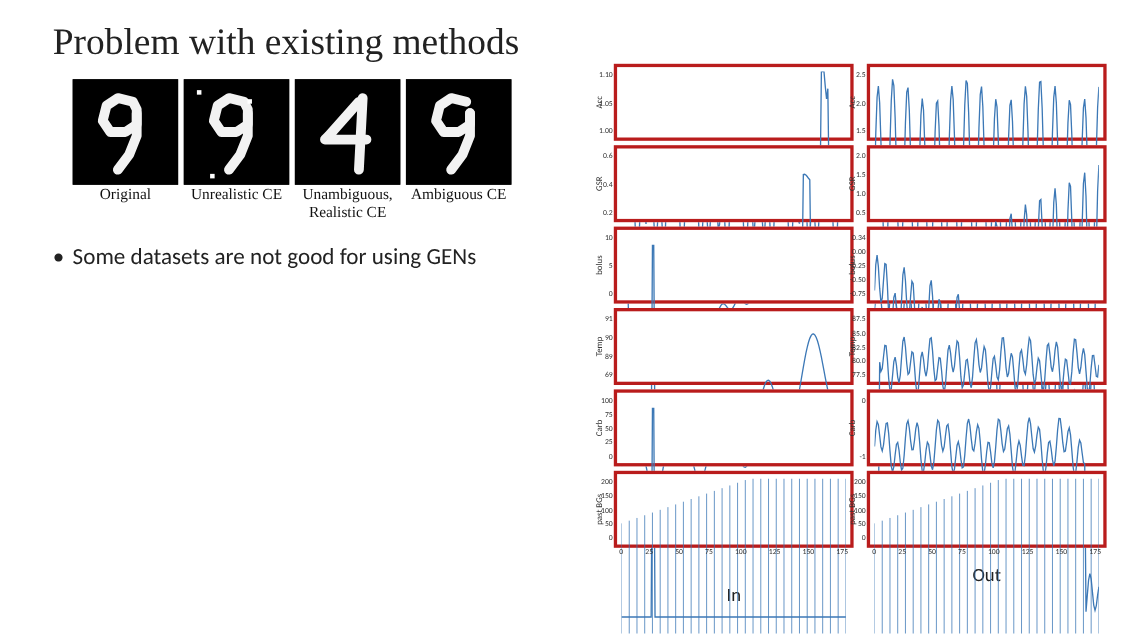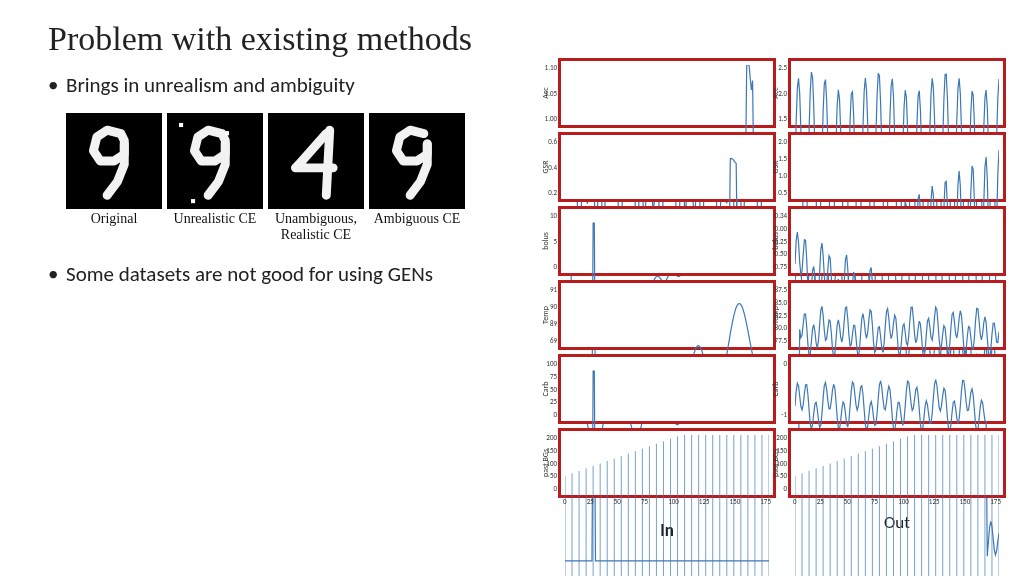--- a/index.html
+++ b/index.html
@@ -80,23 +80,20 @@
   .sparkline { position: absolute; inset: 4px; }
   .sparkline polyline { fill: none; stroke: #3c78b6; stroke-width: 1.2; vector-effect: non-scaling-stroke; }
   .sparkline line { stroke: #3c78b6; }
 
 </style>
 </head>
 <body>
 
 <div class="slide">
   <h1 class="title">Problem with existing methods</h1>
-  <ul class="bullets">
-    <li>Brings in unrealism and ambiguity</li>
-  </ul>
 
   <div class="digits-row" id="digits-row">
       <div class="digit-cell">
         <div class="digit-img"><svg viewBox="0 0 28 28" width="96" height="96" style="image-rendering: pixelated;">
             <rect width="28" height="28" fill="#000"></rect>
             <polyline points="16,6 12,5 9,7 8,11 10,14 14,14 17,12 17,8 16,6" fill="none" stroke="#f2f2f2" stroke-width="2.6" stroke-linecap="round" stroke-linejoin="round"></polyline>
             <polyline points="17,9 17,15 15,20 12,24" fill="none" stroke="#f2f2f2" stroke-width="2.6" stroke-linecap="round" stroke-linejoin="round"></polyline>
           </svg></div>
         <div class="digit-cap">Original</div>
       </div>
@@ -239,21 +236,21 @@
           <span>0</span>
           <span>25</span>
           <span>50</span>
           <span>75</span>
           <span>100</span>
           <span>125</span>
           <span>150</span>
           <span>175</span>
         </div>
       </div>
-      <div class="chart-col-label" style="margin-top: 22px; font-weight: bold;">In</div>
+      <div class="chart-col-label" style="margin-top: 32px;">In</div>
     </div>
     <div class="chart-col">
       <div class="panel">
         <div class="ylabel">Acc</div>
         <div class="yticks">
           <span>2.5</span>
           <span>2.0</span>
           <span>1.5</span>
         </div>
         <svg class="sparkline" viewBox="0 0 100 100" preserveAspectRatio="none">

